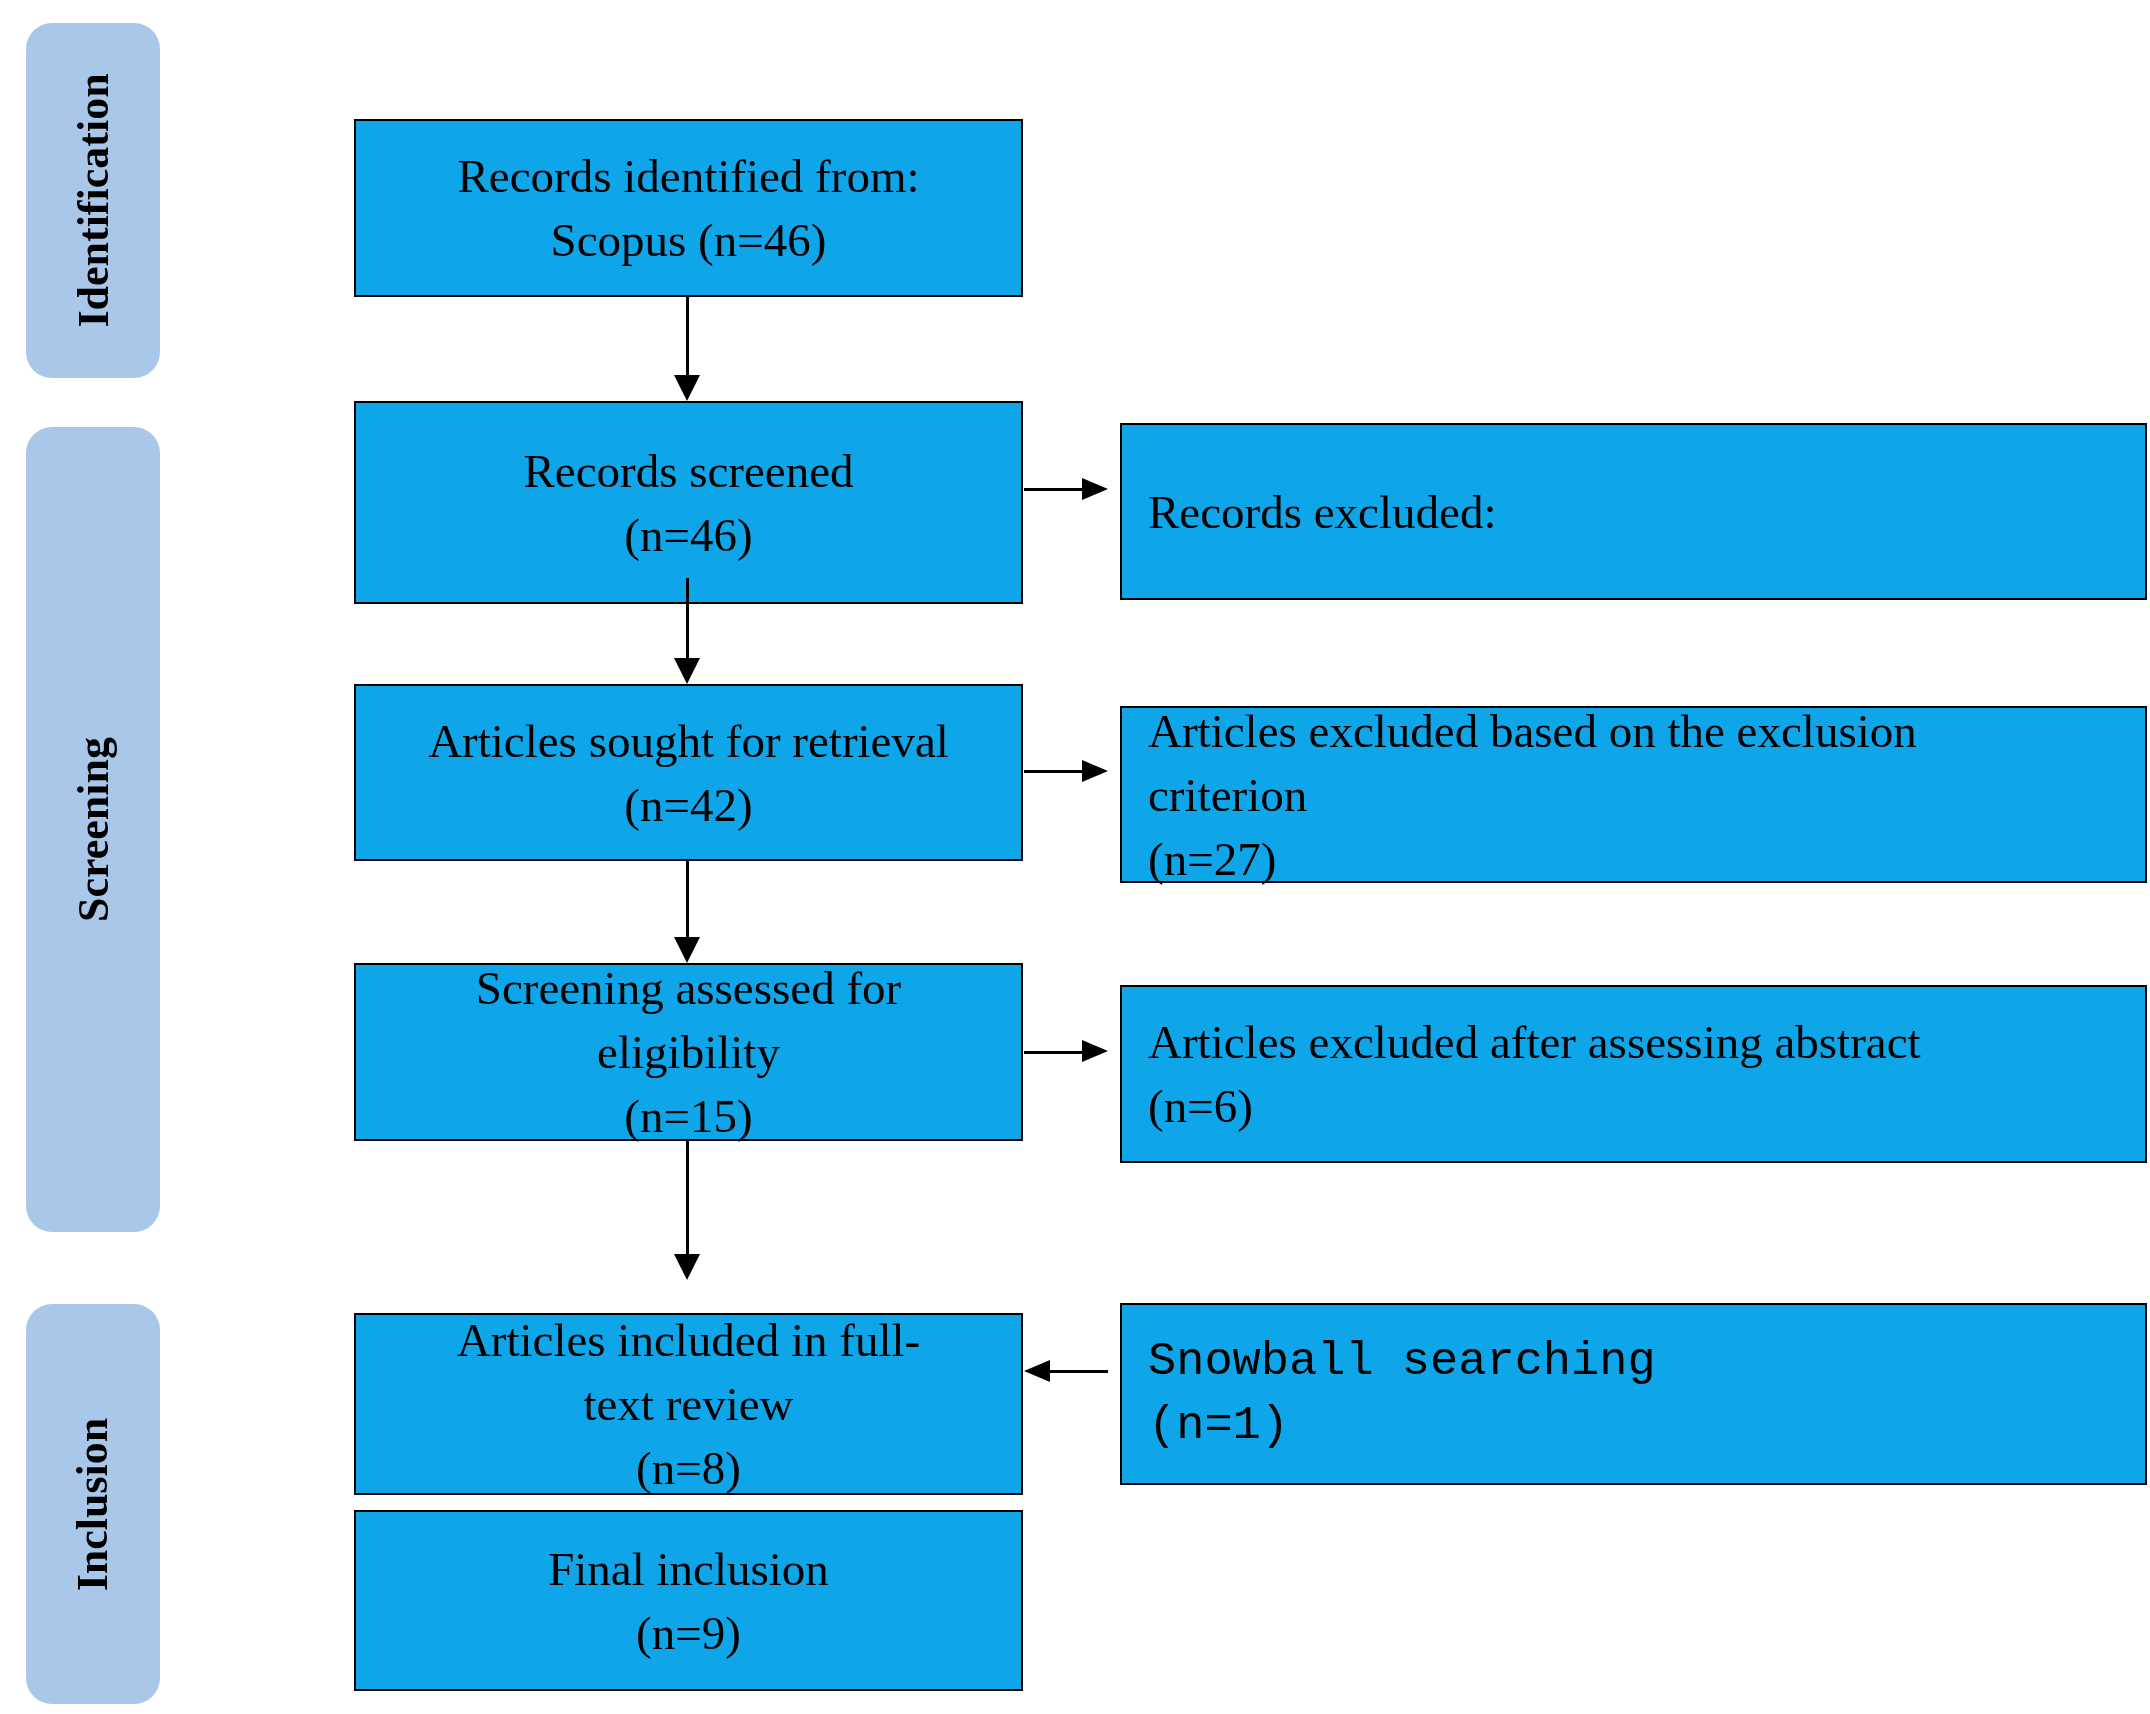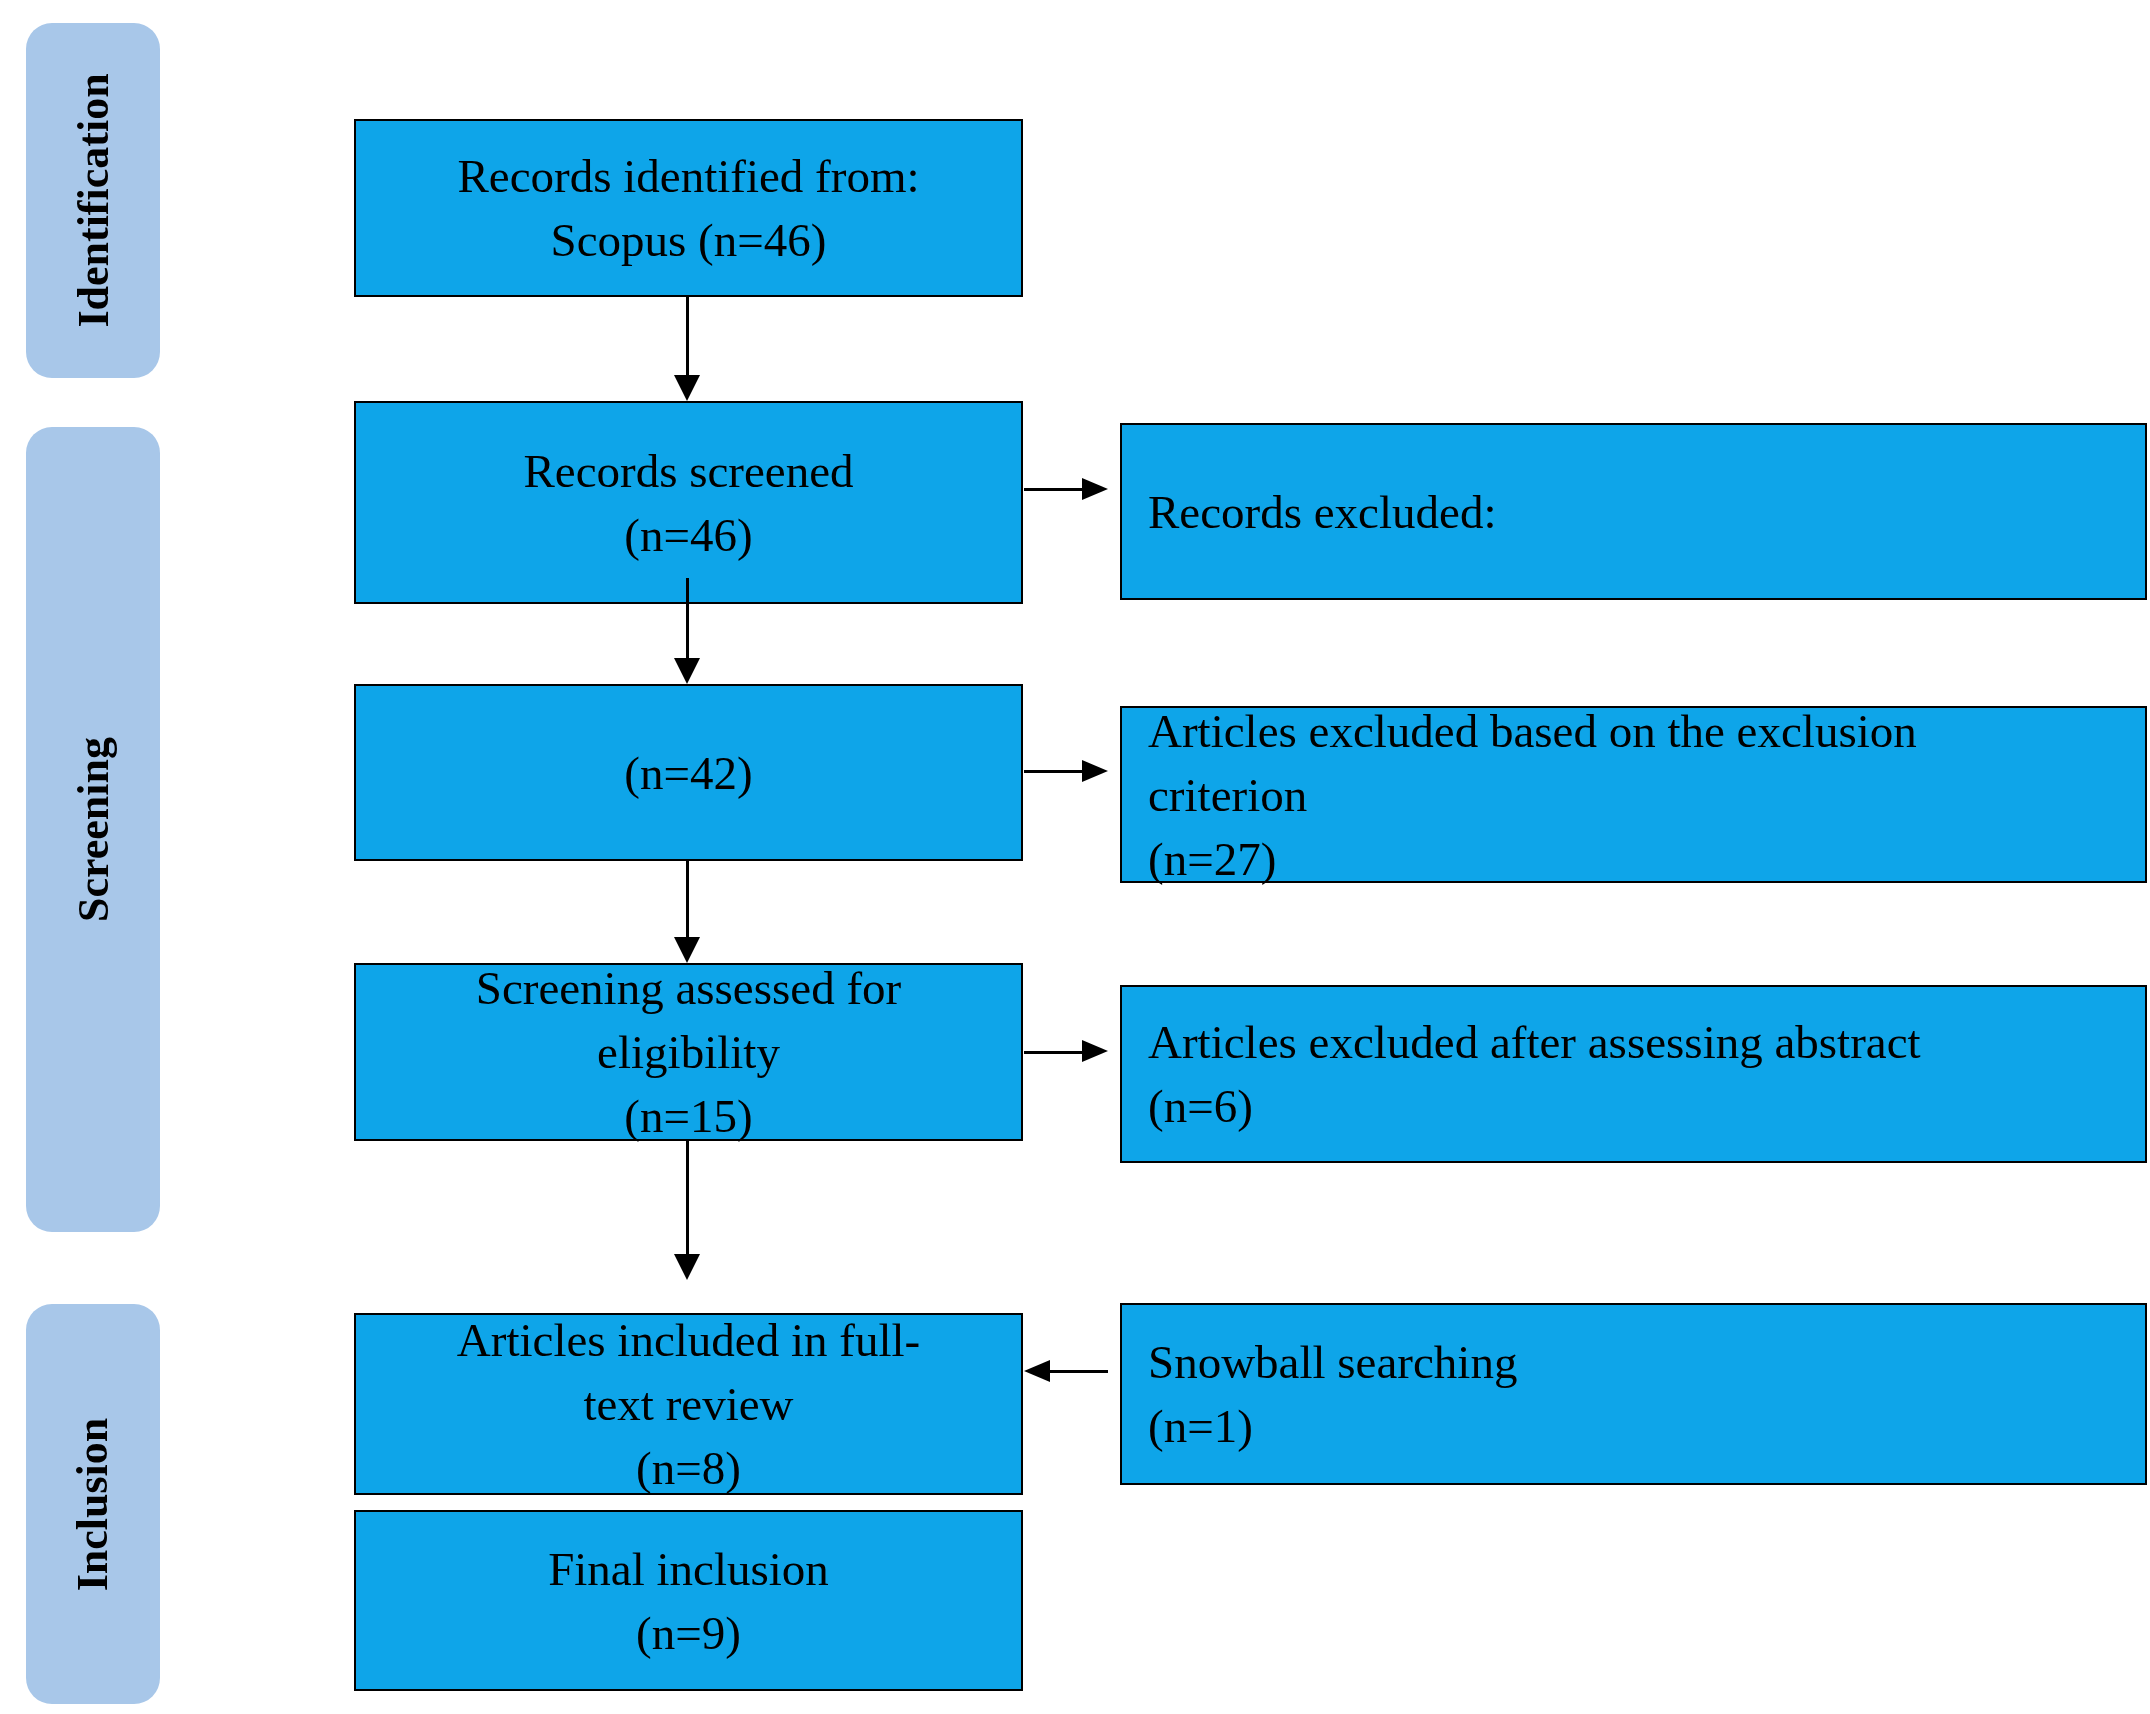--- a/index.html
+++ b/index.html
@@ -58,21 +58,21 @@
   #box-a { top: 119px;  height: 178px; }
   #box-b { top: 401px;  height: 203px; }
   #box-c { top: 684px;  height: 177px; }
   #box-d { top: 963px; height: 178px; }
   #box-e { top: 1313px; height: 182px; }
   #box-f { top: 1510px; height: 181px; }
 
   #box-r1 { top: 401px;  height: 177px; }
   #box-r2 { top: 684px;  height: 177px; }
   #box-r3 { top: 963px; height: 178px; }
-  #box-r4 { top: 1281px; height: 182px; }
+  #box-r4 { top: 1281px; height: 182px; font-family: Liberation Mono, monospace; }
 
   
   .vline { position: absolute; width: 2.9px; background: #000000; }
   .hline { position: absolute; height: 2.9px; background: #000000; }
   .tri   { position: absolute; width: 0; height: 0; }
   .tri.down  { border-left: 13px solid transparent; border-right: 13px solid transparent; border-top: 26px solid #000000; }
   .tri.right { border-top: 11.6px solid transparent; border-bottom: 11.6px solid transparent; border-left: 26px solid #000000; }
   .tri.left  { border-top: 11.6px solid transparent; border-bottom: 11.6px solid transparent; border-right: 26px solid #000000; }
 
   #arr-ab-line { left: 686px; top: 297px;  height: 78px; }
@@ -112,20 +112,21 @@
     <div class="bline">Records identified from:</div>
     <div class="bline">Scopus (n=46)</div>
   </div>
 
   <div class="box main" id="box-b">
     <div class="bline">Records screened</div>
     <div class="bline">(n=46)</div>
   </div>
 
   <div class="box main" id="box-c">
+    <div class="bline">Articles sought for retrieval</div>
     <div class="bline">(n=42)</div>
   </div>
 
   <div class="box main" id="box-d">
     <div class="bline">Screening assessed for</div>
     <div class="bline">eligibility</div>
     <div class="bline">(n=15)</div>
   </div>
 
   <div class="box main" id="box-e">

